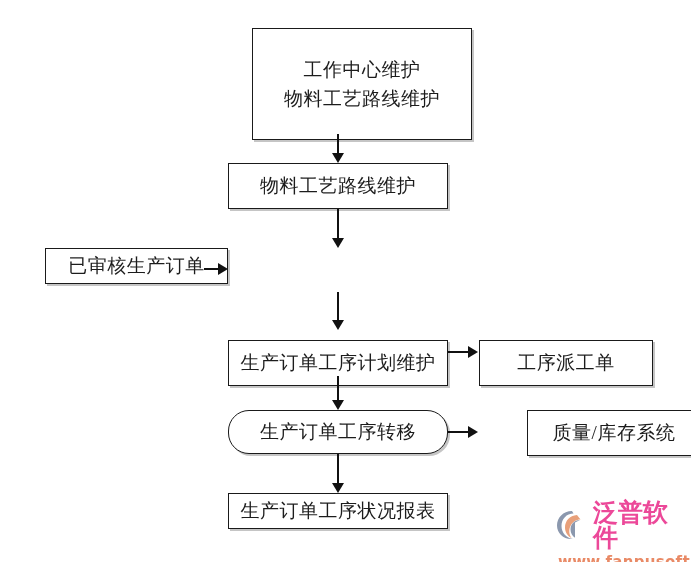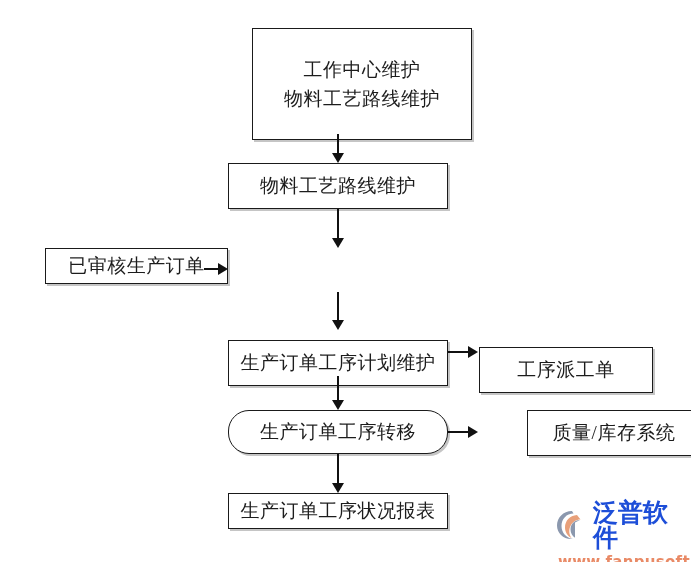--- a/index.html
+++ b/index.html
@@ -91,21 +91,21 @@
   }
   #wm-mark {
     width: 34px;
     height: 32px;
     flex: 0 0 auto;
   }
   #wm-name {
     font-family: "DejaVu Sans", "Liberation Sans", sans-serif;
     font-size: 25px;
     font-weight: bold;
-    color: #1d4ed8;
+    color: #ec4899;
     letter-spacing: 0px;
     line-height: 1;
   }
   #wm-url {
     font-family: "DejaVu Sans", "Liberation Sans", sans-serif;
     font-size: 15px;
     font-weight: bold;
     color: #e98a66;
     letter-spacing: 0.3px;
     margin-top: 3px;
@@ -128,21 +128,21 @@
 
   <div class="node" style="left:21px;top:248px;width:183px;height:36px;margin-left:24px;">
     <span class="line">已审核生产订单</span>
   </div>
 
 
   <div class="node" style="left:228px;top:340px;width:220px;height:46px;">
     <span class="line">生产订单工序计划维护</span>
   </div>
 
-  <div class="node" style="left:479px;top:347px;width:174px;height:46px;">
+  <div class="node" style="left:479px;top:340px;width:174px;height:46px;">
     <span class="line">工序派工单</span>
   </div>
 
   <div class="node" style="left:228px;top:410px;width:220px;height:44px;border-radius:21px;">
     <span class="line">生产订单工序转移</span>
   </div>
 
   <div class="node" style="left:479px;top:410px;width:174px;height:46px;margin-left:48px;">
     <span class="line">质量/库存系统</span>
   </div>

